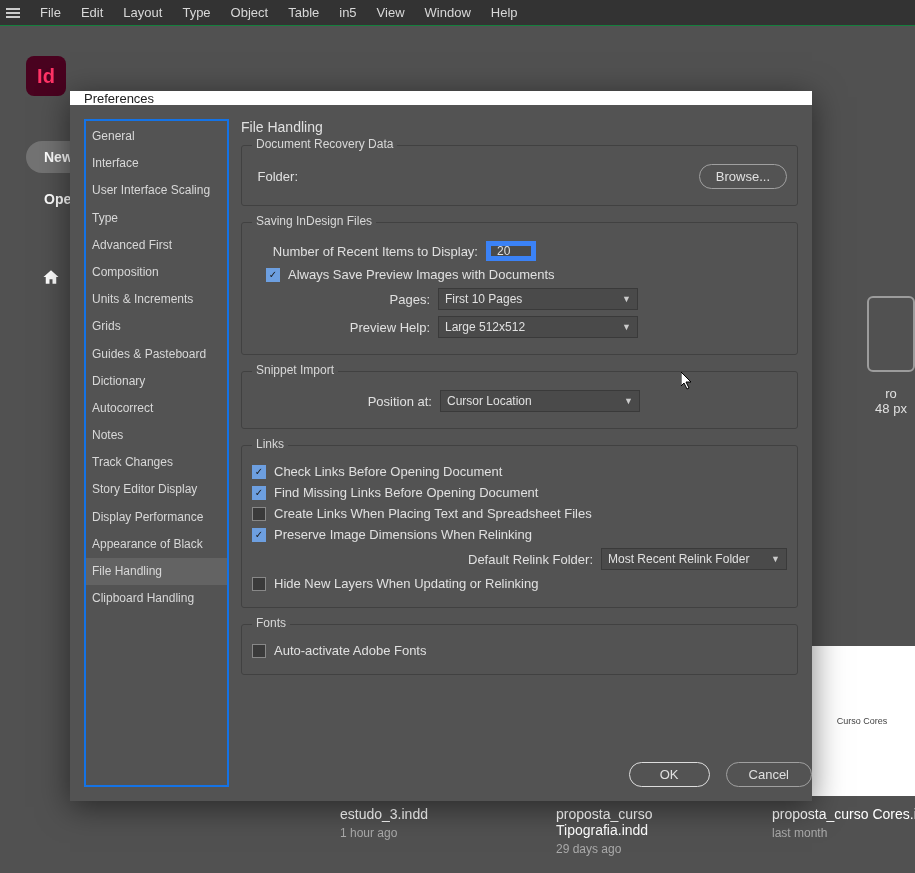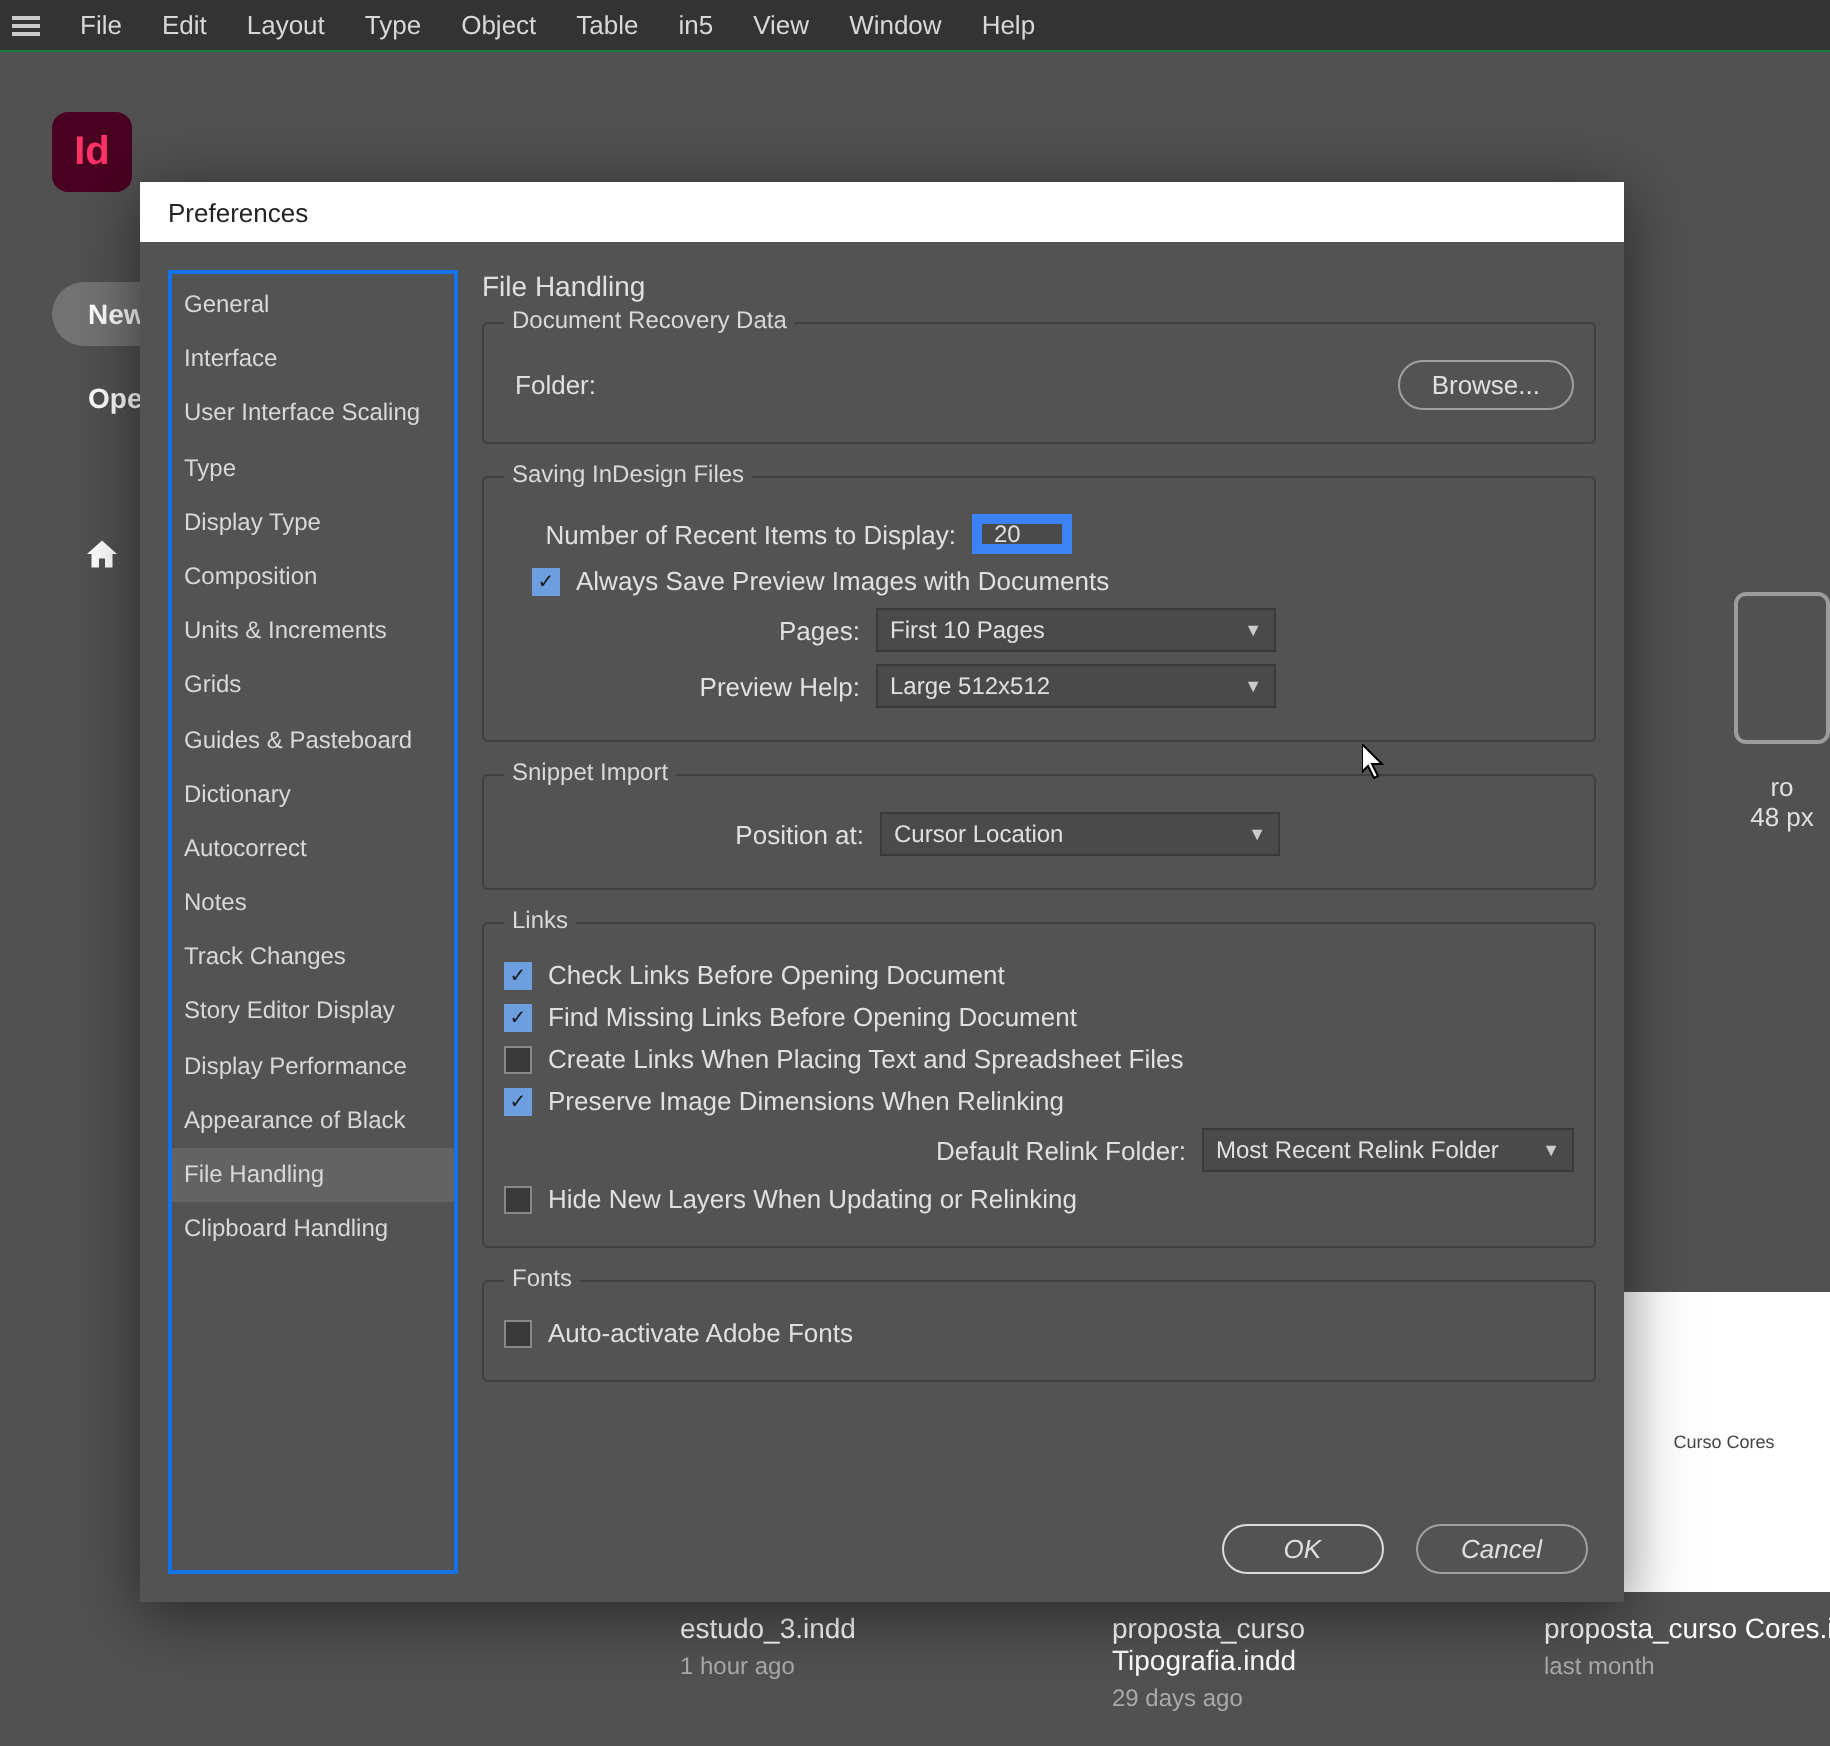--- a/index.html
+++ b/index.html
@@ -103,21 +103,21 @@
   top: 65px; left: 70px;
   width: 742px;
   height: 710px;
   background: #535353;
   box-shadow: 0 6px 30px rgba(0,0,0,.5);
   display: flex; flex-direction: column;
 }
 .dialog-titlebar {
   background: #fff;
   color: #222;
-  height: 30px;
+  height: 14px;
   display: flex;
   align-items: center;
   padding-left: 14px;
   font-size: 13px;
 }
 .dialog-body {
   flex: 1;
   display: flex;
   padding: 14px;
   gap: 12px;
@@ -240,22 +240,22 @@
   color: #1a1a1a;
 }
 .indent { margin-left: 14px; }
 .indent2 { margin-left: 30px; justify-content: flex-end; }
 .right-align-label { display:inline-block; text-align:right; }
 .save-pages-row .right-align-label { width: 178px; }
 .snippet-row .right-align-label { width: 180px; }
 .relink-row .right-align-label { width: 148px; }
 .dialog-buttons {
   position: absolute;
-  bottom: 14px; right: 18px;
-  display: flex; gap: 16px; font-style: italic;
+  bottom: 14px; right: 0;
+  display: flex; gap: 16px;
 }
 .cursor-arrow {
   position: absolute;
   top: 281px; left: 611px;
   width: 12px; height: 18px;
   pointer-events: none;
 }
 .cursor-arrow svg { fill: #fff; stroke:#000; stroke-width:1; }
 .faded-preset {
   position: absolute;
@@ -333,21 +333,21 @@
 
   <div class="dialog">
     <div class="dialog-titlebar">Preferences</div>
 
     <div class="dialog-body">
       <div class="sidebar">
         <div class="sidebar-item">General</div>
         <div class="sidebar-item">Interface</div>
         <div class="sidebar-item">User Interface Scaling</div>
         <div class="sidebar-item">Type</div>
-        <div class="sidebar-item">Display Type</div>
+        <div class="sidebar-item">Advanced First</div>
         <div class="sidebar-item">Composition</div>
         <div class="sidebar-item">Units &amp; Increments</div>
         <div class="sidebar-item">Grids</div>
         <div class="sidebar-item">Guides &amp; Pasteboard</div>
         <div class="sidebar-item">Dictionary</div>
         <div class="sidebar-item">Autocorrect</div>
         <div class="sidebar-item">Notes</div>
         <div class="sidebar-item">Track Changes</div>
         <div class="sidebar-item">Story Editor Display</div>
         <div class="sidebar-item">Display Performance</div>

